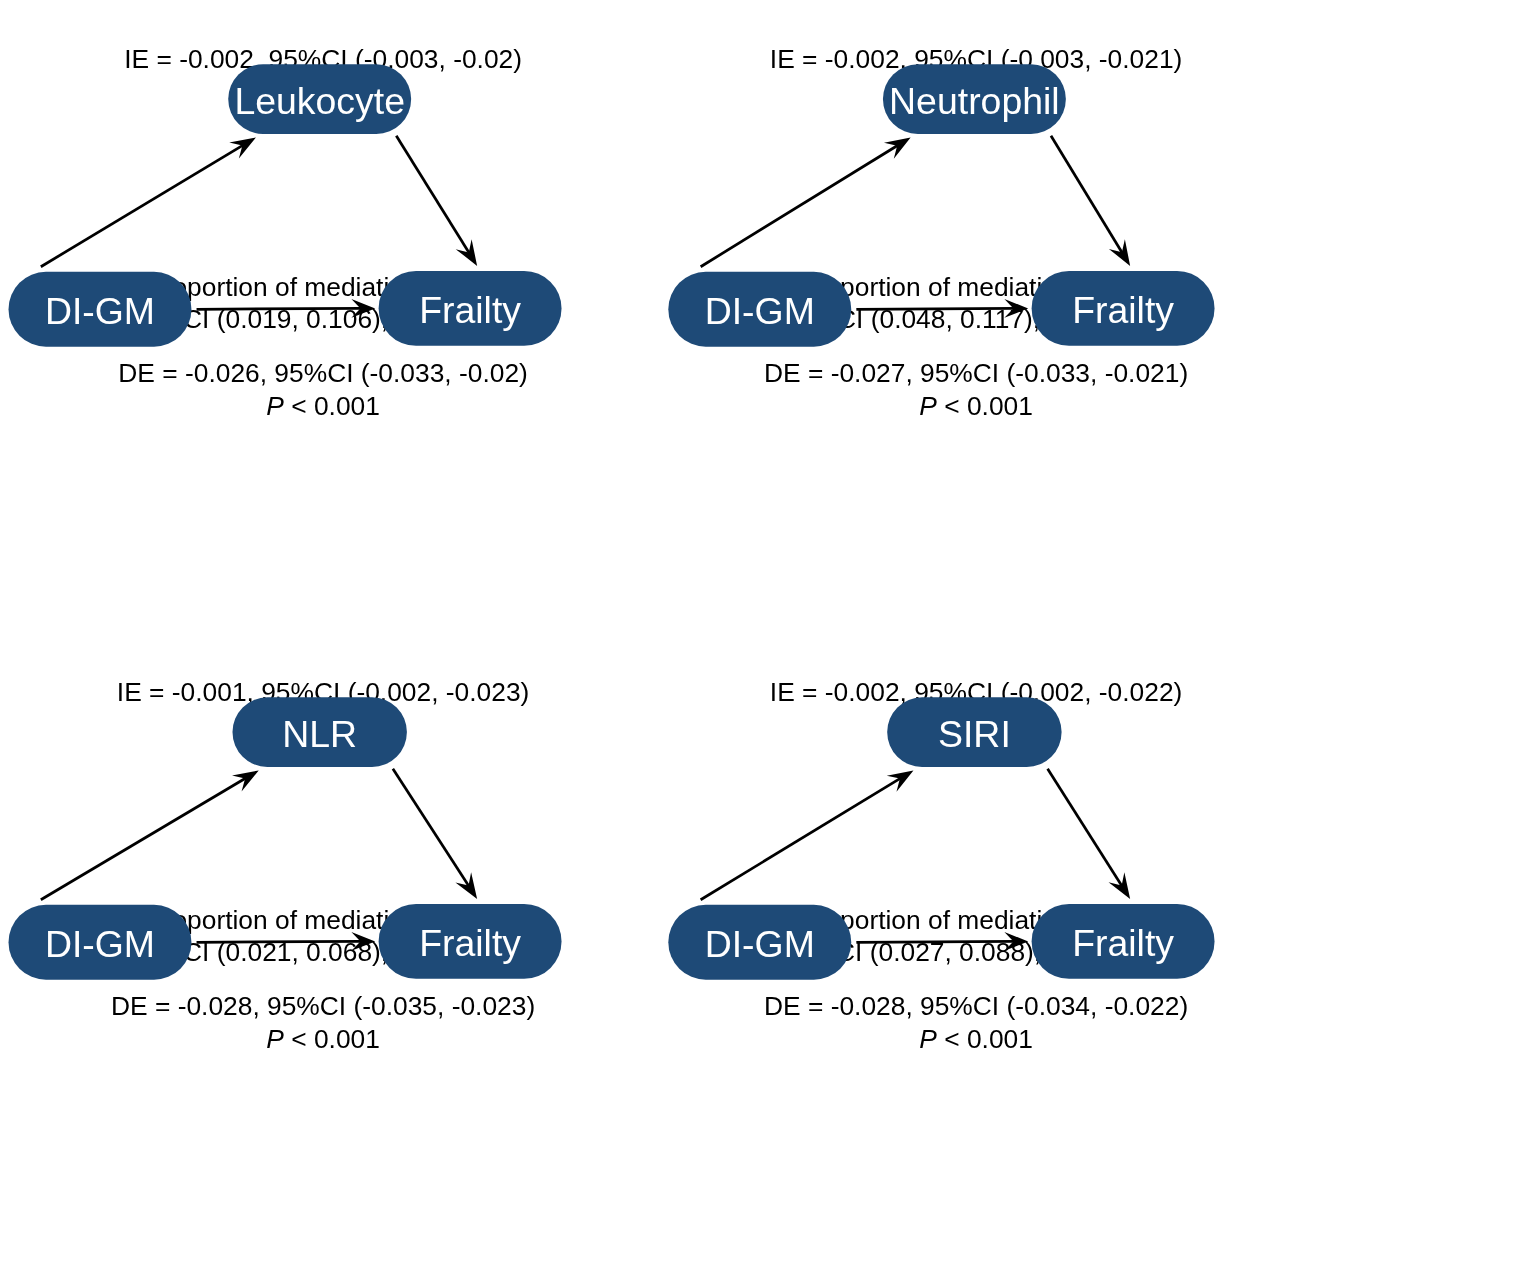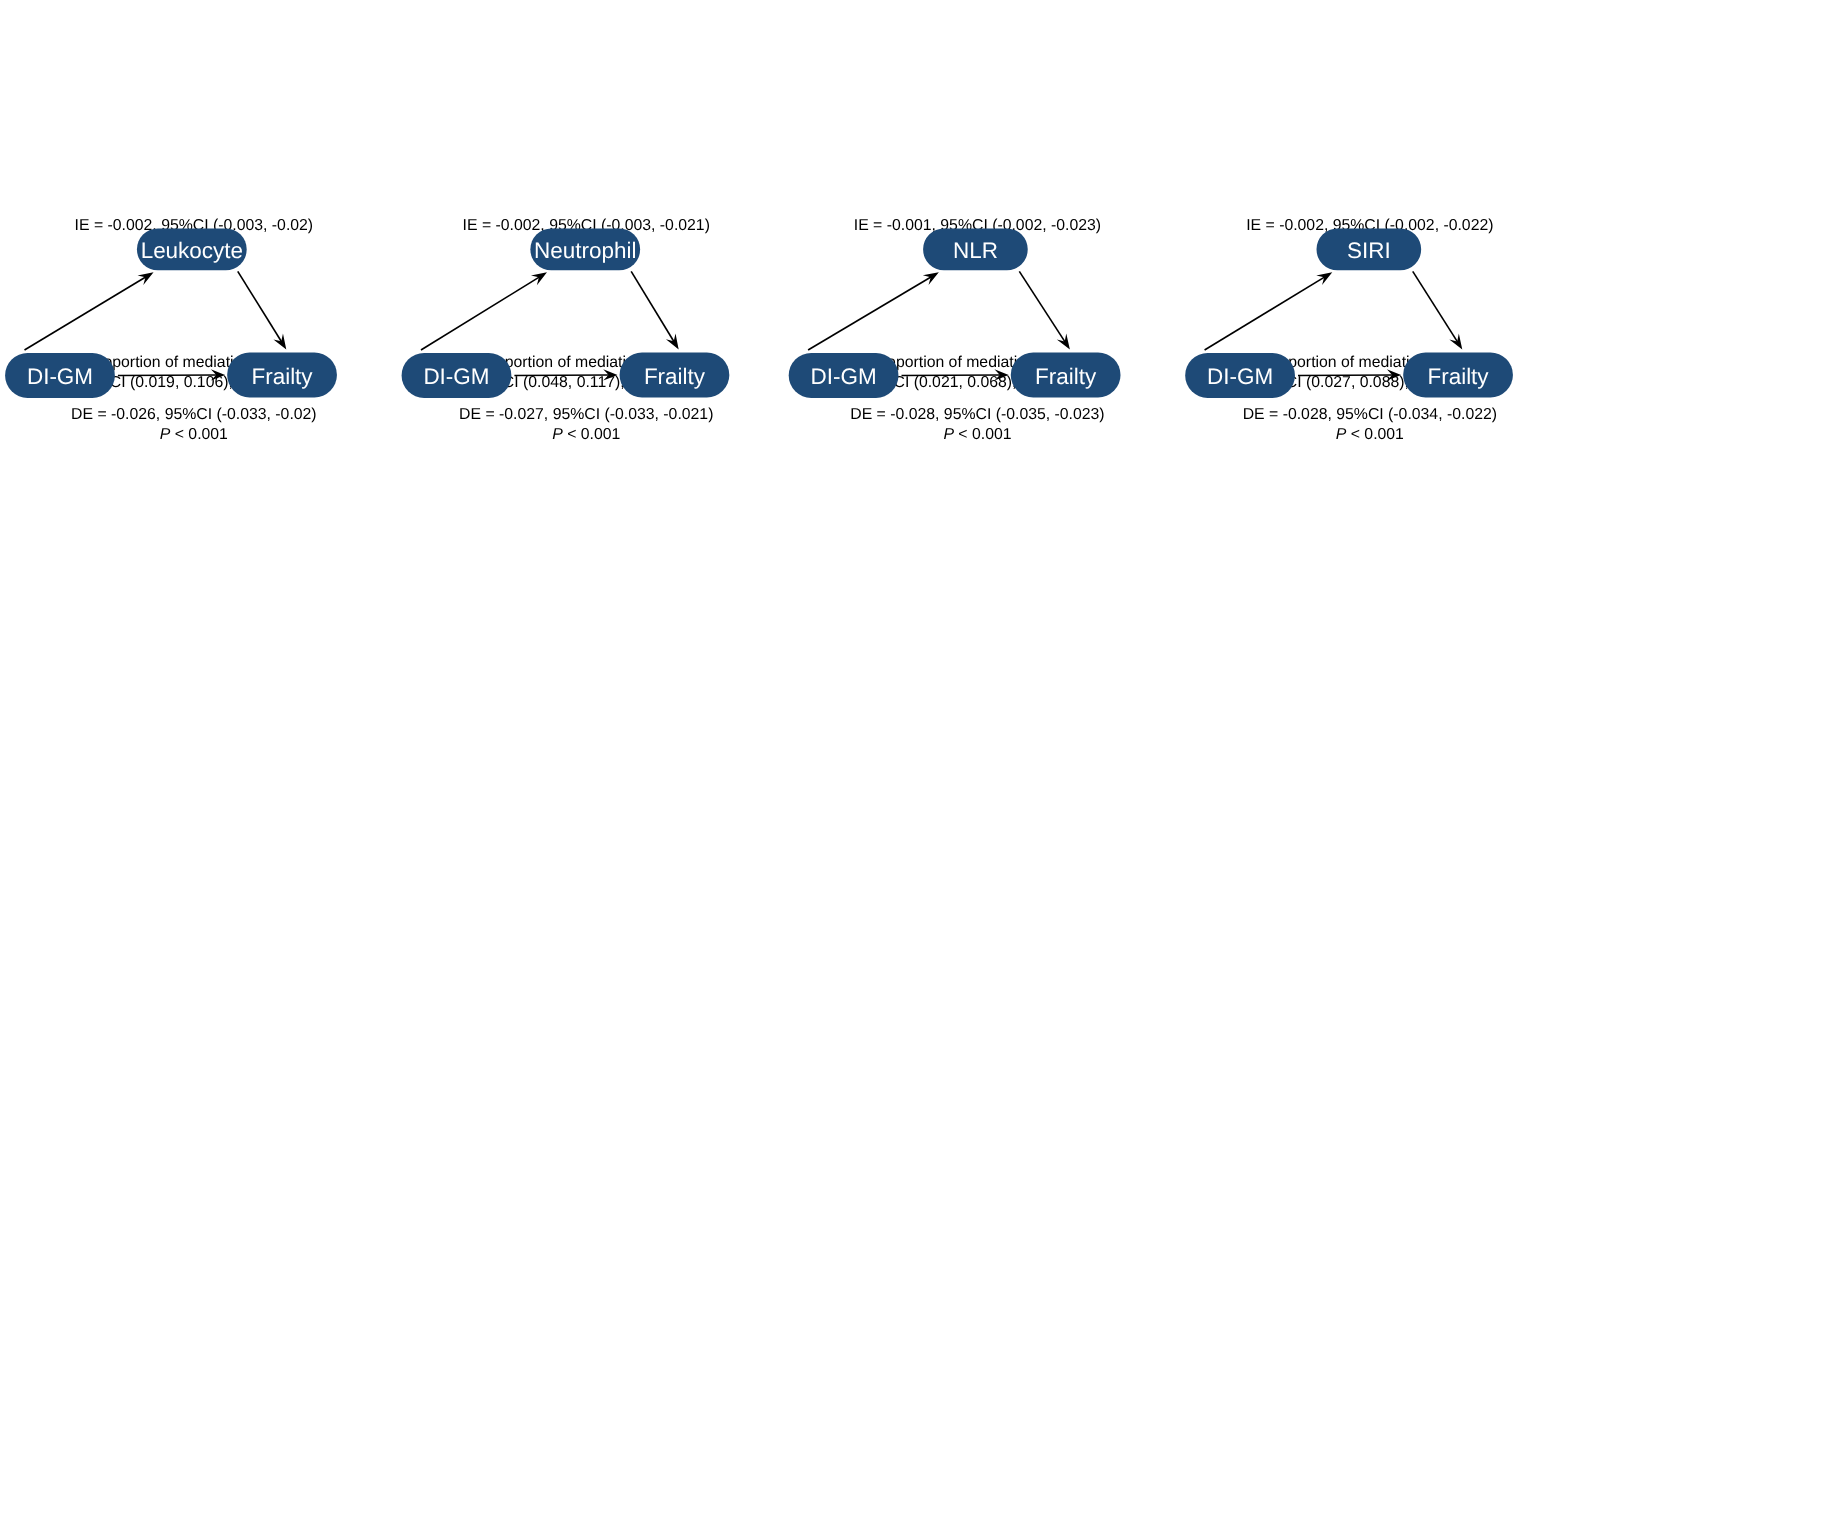--- a/index.html
+++ b/index.html
@@ -6,21 +6,21 @@
   body{
     width:1535px;height:1266px;
     font-family:"Liberation Sans","DejaVu Sans",sans-serif;
     color:#000000;
     overflow:hidden;
   }
   #figure{
     position:relative;
     width:1306px;height:1266px;
     display:grid;
-    grid-template-columns:1fr 1fr 1fr 1fr;
+    grid-template-columns:1fr 1fr;
     grid-template-rows:1fr 1fr;
     text-align:center;
   }
   .panel{
     position:relative;
     width:100%;height:100%;
   }
   .panel svg{display:block;width:100%;height:100%;}
 
   .node-rect{fill:#1E4A77;}

